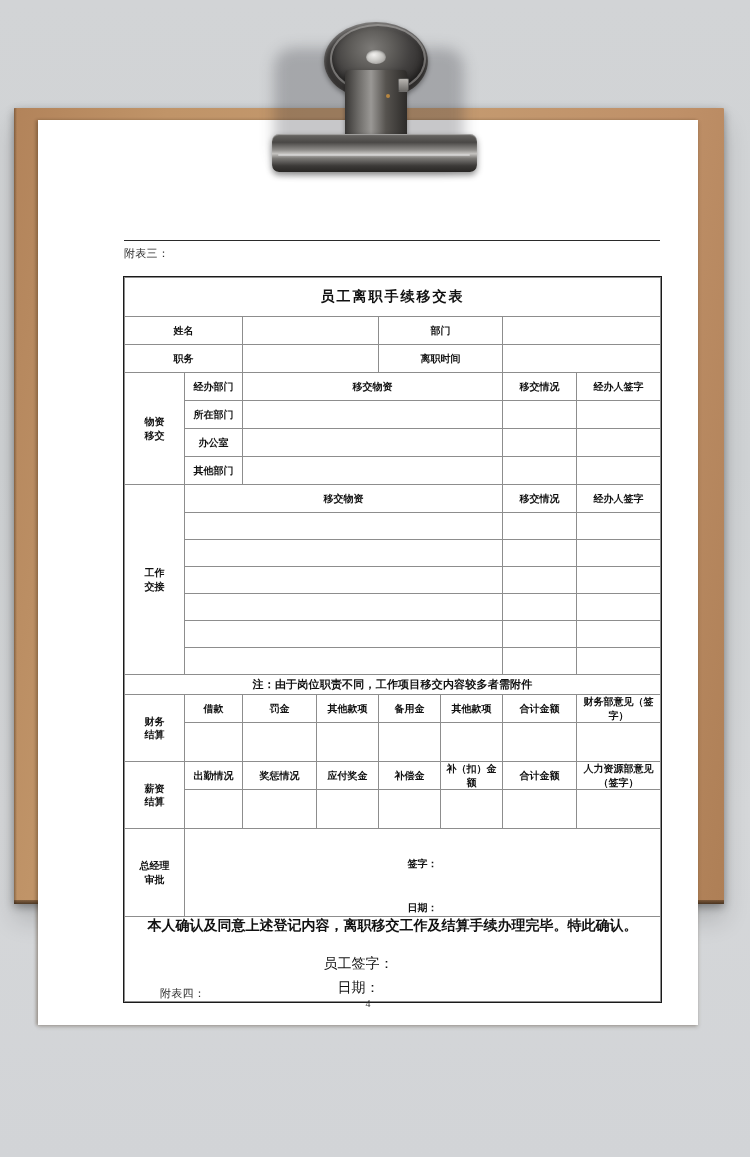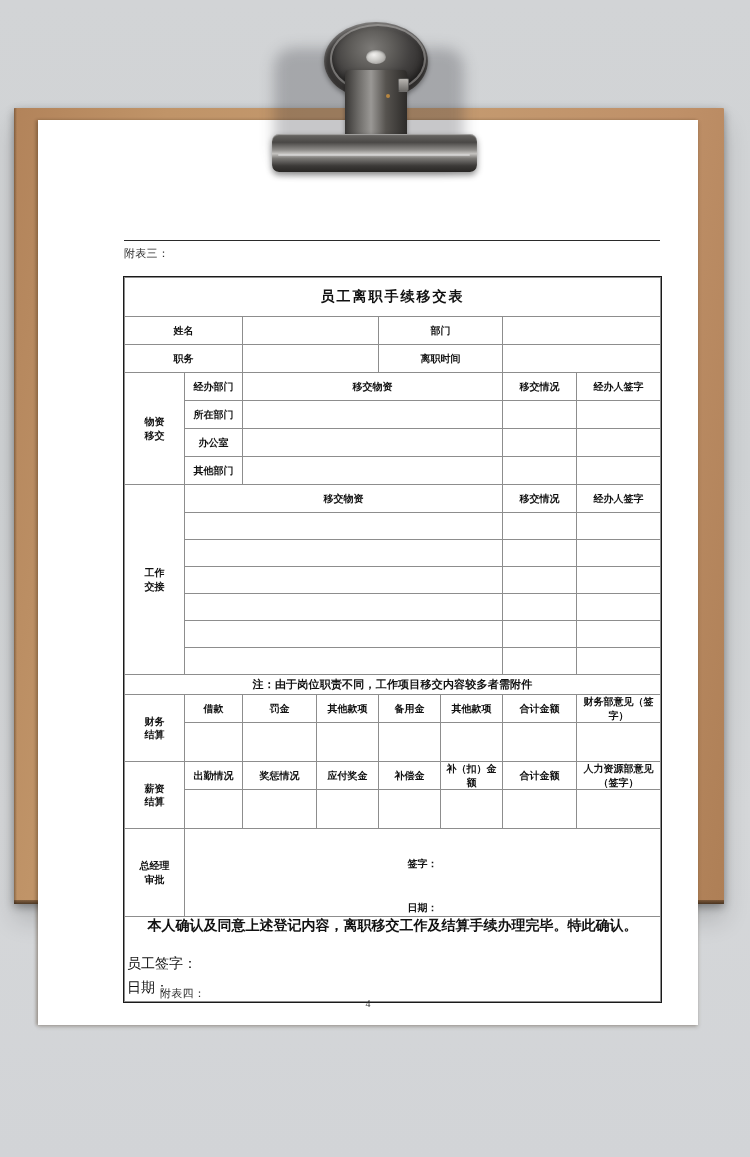--- a/index.html
+++ b/index.html
@@ -257,21 +257,21 @@
   td.sig-cell .sigline { line-height: 1.75; margin-top: 26px; }
   td.confirm-cell {
     text-align: left;
     font-weight: bold;
     padding: 6px 8px 8px 8px;
     height: 62px;
     vertical-align: top;
     font-size: 14px;
   }
   .confirm-sign {
-    text-align: left;
+    text-align: center;
     font-weight: normal;
     padding-right: 68px;
     margin-top: 16px;
     line-height: 1.75;
   }
   .stack { display: block; }
   .row-h-md { height: 27px; }
   .row-h-work { height: 26px; }
   .row-h-hdr { height: 27px; }
   .row-h-value { height: 38px; }

